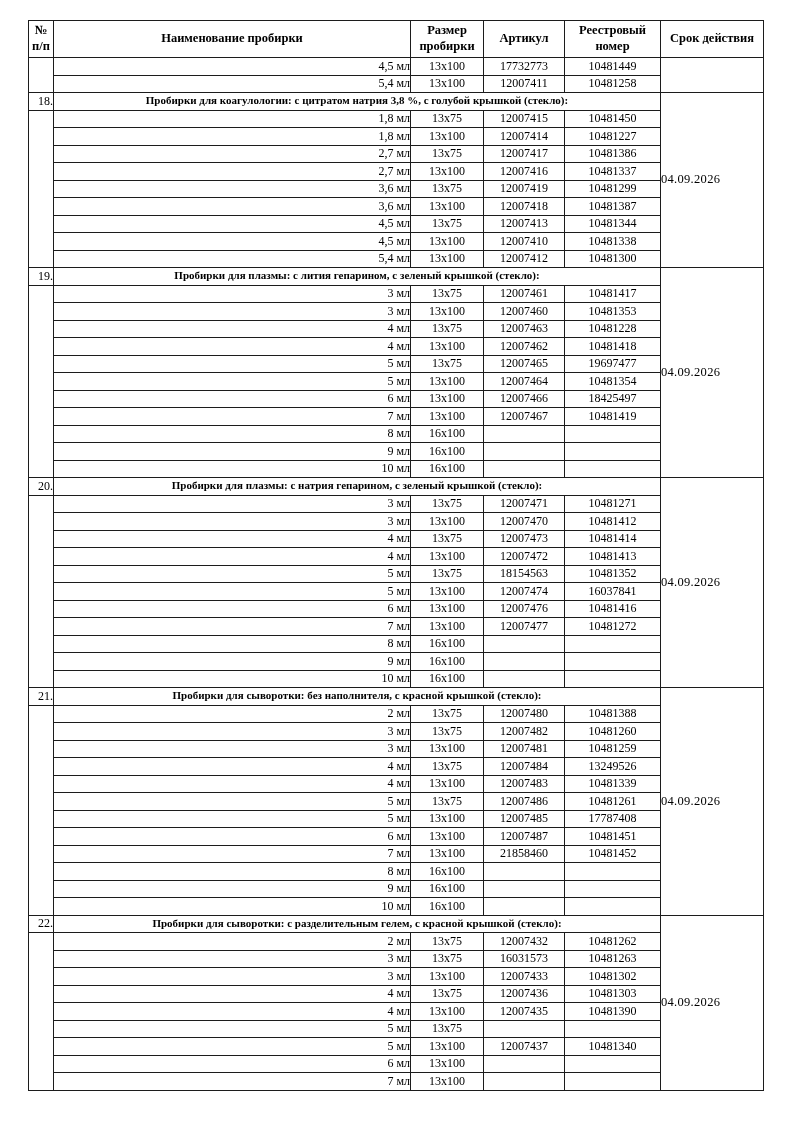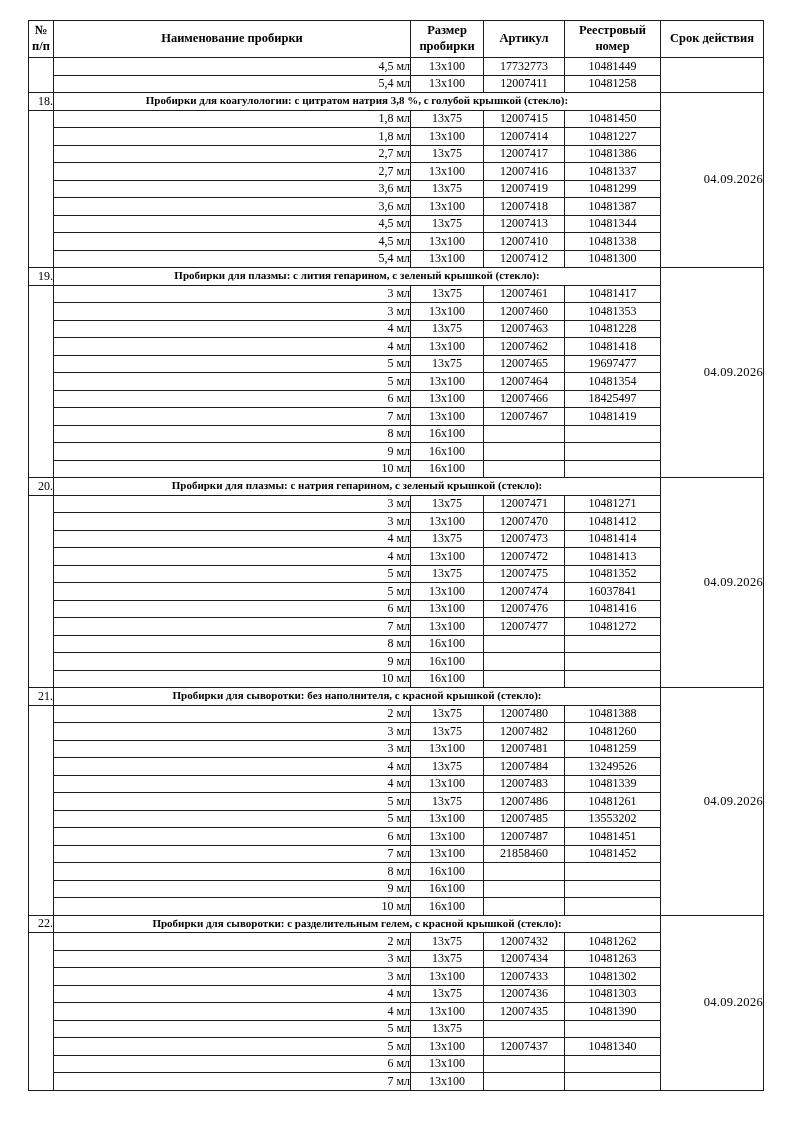--- a/index.html
+++ b/index.html
@@ -31,21 +31,21 @@
     text-align:center;
     vertical-align:middle;
     padding:1px 1px;
     white-space:normal;
   }
   .doc-table td { font-size:12px; line-height:1.05; vertical-align:middle; padding:0; }
   td.name  { text-align:right; padding-left:5px; }
   td.c     { text-align:center; }
   td.num   { text-align:right; font-size:12px; }
   td.sect  { text-align:center; font-weight:bold; font-size:11px; white-space:nowrap; }
-  td.validity { text-align:right; font-size:12.5px; vertical-align:middle; letter-spacing:0.3px; }
+  td.validity { text-align:left; font-size:12.5px; vertical-align:middle; letter-spacing:0.3px; }
 </style>
 </head>
 <body>
 
 <div class="page">
   <table class="doc-table">
     <colgroup>
       <col style="width:25px">
       <col style="width:357px">
       <col style="width:73px">
@@ -236,21 +236,21 @@
         </tr>
         <tr>
           <td class="name">4 мл</td>
           <td class="c">13x100</td>
           <td class="c">12007472</td>
           <td class="c">10481413</td>
         </tr>
         <tr>
           <td class="name">5 мл</td>
           <td class="c">13x75</td>
-          <td class="c">12007475</td>
+          <td class="c">18154563</td>
           <td class="c">10481352</td>
         </tr>
         <tr>
           <td class="name">5 мл</td>
           <td class="c">13x100</td>
           <td class="c">12007474</td>
           <td class="c">16037841</td>
         </tr>
         <tr>
           <td class="name">6 мл</td>
@@ -321,21 +321,21 @@
         <tr>
           <td class="name">5 мл</td>
           <td class="c">13x75</td>
           <td class="c">12007486</td>
           <td class="c">10481261</td>
         </tr>
         <tr>
           <td class="name">5 мл</td>
           <td class="c">13x100</td>
           <td class="c">12007485</td>
-          <td class="c">13553202</td>
+          <td class="c">17787408</td>
         </tr>
         <tr>
           <td class="name">6 мл</td>
           <td class="c">13x100</td>
           <td class="c">12007487</td>
           <td class="c">10481451</td>
         </tr>
         <tr>
           <td class="name">7 мл</td>
           <td class="c">13x100</td>
@@ -368,21 +368,21 @@
         <tr>
           <td class="num" rowspan="9"></td>
           <td class="name">2 мл</td>
           <td class="c">13x75</td>
           <td class="c">12007432</td>
           <td class="c">10481262</td>
         </tr>
         <tr>
           <td class="name">3 мл</td>
           <td class="c">13x75</td>
-          <td class="c">12007434</td>
+          <td class="c">16031573</td>
           <td class="c">10481263</td>
         </tr>
         <tr>
           <td class="name">3 мл</td>
           <td class="c">13x100</td>
           <td class="c">12007433</td>
           <td class="c">10481302</td>
         </tr>
         <tr>
           <td class="name">4 мл</td>

